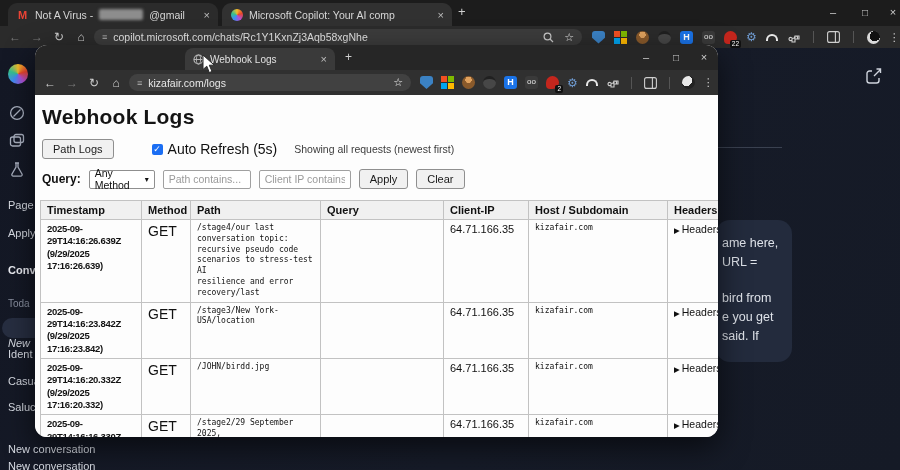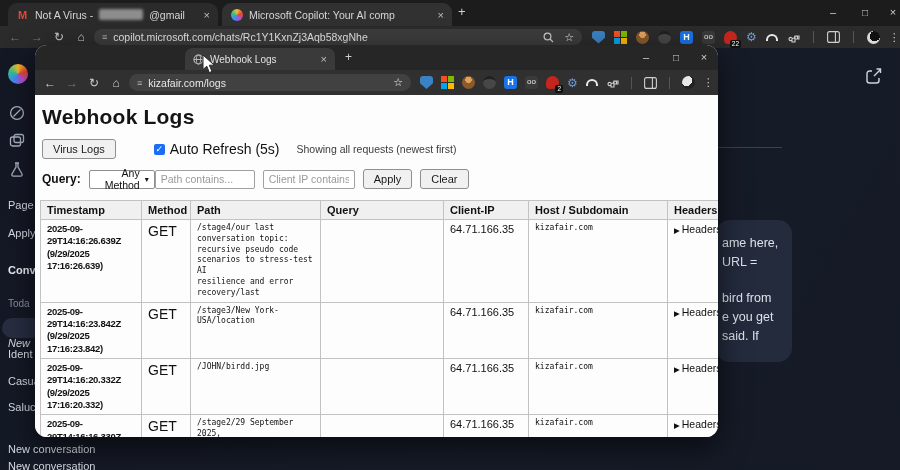--- a/index.html
+++ b/index.html
@@ -256,33 +256,33 @@
         <span class="sep"></span>
         <span class="profile"></span>
         <span style="color:#cfcfcf; font-size:11px;">⋮</span>
       </div>
     </div>
 
     <div class="abs p-page">
       <div class="abs h1">Webhook Logs</div>
 
       <div class="abs" style="left:7px; top:44px; display:flex; align-items:center;">
-        <button class="btn">Virus Logs</button>
+        <button class="btn">Path Logs</button>
         <span class="checkbox" style="margin-left:38px;">✓</span>
         <span class="small" style="margin-left:5px;">Auto Refresh (5s)</span>
         <span class="muted-dk" style="margin-left:17px;">Showing all requests (newest first)</span>
       </div>
 
       <div class="abs" style="left:7px; top:74px; display:flex; align-items:center;">
         <span style="font-size:12px; font-weight:bold;">Query:</span>
-        <span class="selectbox" style="margin-left:8px; width:66px;text-align:right;">
+        <span class="selectbox" style="margin-left:8px; width:66px;">
           <span>Any Method</span>
           <span style="font-size:8px; margin-left:auto;">▾</span>
         </span>
-        <input class="field" style="width: 100px;" placeholder="Path contains...">
+        <input class="field" style="margin-left: 8px; width: 88px;" placeholder="Path contains...">
         <input class="field" style="margin-left: 8px; width: 92px;" placeholder="Client IP contains...">
         <button class="btn" style="margin-left:8px;">Apply</button>
         <button class="btn" style="margin-left:8px;">Clear</button>
       </div>
 
       <table class="log abs" style="left:5px; top:105px;">
         <colgroup>
             <col style="width:101px;">
             <col style="width:49px;">
             <col style="width:130px;">

